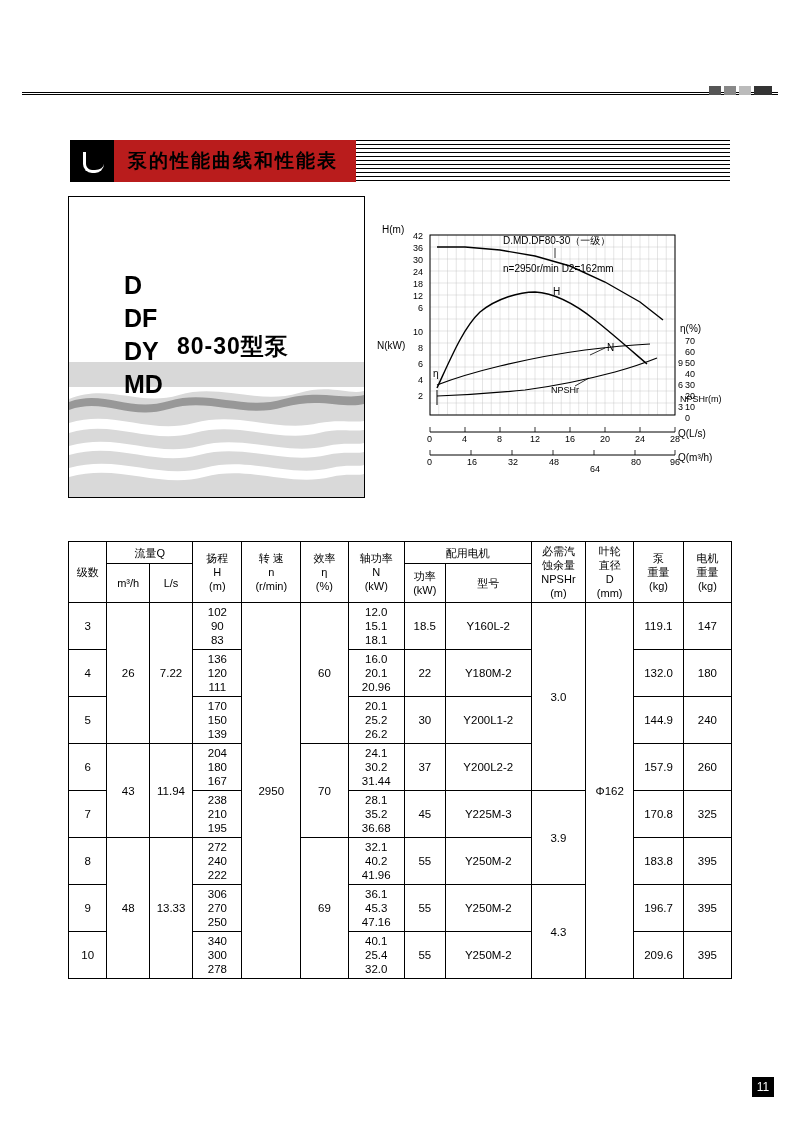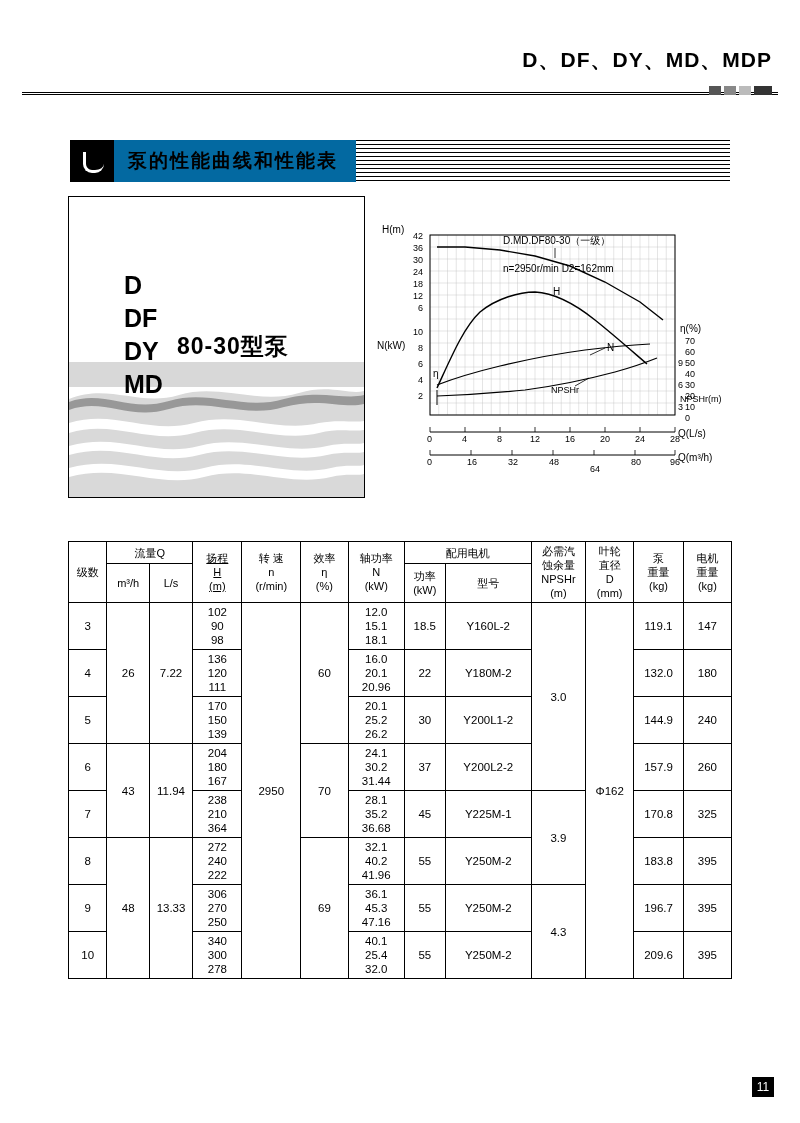--- a/index.html
+++ b/index.html
@@ -92,21 +92,21 @@
     width: 18px; height: 18px;
     border: 3px solid #fff;
     border-radius: 0 9px 9px 9px;
     border-right: none;
     border-top: none;
   }
   .section-bar .title-plate {
     position: absolute;
     left: 44px; top: 0;
     height: 42px;
-    background: #0369a1;
+    background: #b91c1c;
     display: flex;
     align-items: center;
     padding: 0 18px 0 14px;
     font-size: 19px;
     font-weight: bold;
     letter-spacing: 2px;
     white-space: nowrap;
   }
 
   
@@ -204,21 +204,20 @@
     font-size: 12px;
     display: flex;
     align-items: center;
     justify-content: center;
   }
 </style>
 </head>
 <body>
 
 <div class="page-header">
-  <div class="header-title">D、DF、DY、MD、MDP</div>
   <div class="header-rule"></div>
   <div class="header-blocks">
     <i class="b1"></i>
       <i class="b2"></i>
       <i class="b3"></i>
       <i class="b4"></i>
   </div>
 </div>
 
 <div class="section-bar">
@@ -401,21 +400,21 @@
   <div class="lbl" style="left:58px; top:168px; font-size:10px;">η</div>
   <div class="lbl" style="left:232px; top:142px; font-size:10px;">N</div>
   <div class="lbl" style="left:176px; top:185px; font-size:9px;">NPSHr</div>
 </div>
 
 <table class="data-table">
   <thead>
     <tr>
       <th rowspan="2" style="width:42px;">级数</th>
       <th colspan="2" style="width:88px;">流量Q</th>
-      <th rowspan="2" style="width:54px;text-decoration:underline;">
+      <th rowspan="2" style="width:54px;">
         <div>扬程</div>
         <div>H</div>
         <div>(m)</div>
       </th>
       <th rowspan="2" style="width:62px;">
         <div>转 速</div>
         <div>n</div>
         <div>(r/min)</div>
       </th>
       <th rowspan="2" style="width:52px;">
@@ -464,21 +463,21 @@
   </thead>
   <tbody>
 
     <tr>
       <td>3</td>
       <td rowspan="3">26</td>
       <td rowspan="3">7.22</td>
       <td class="stack">
         <div>102</div>
         <div>90</div>
-        <div>98</div>
+        <div>83</div>
       </td>
       <td rowspan="8">2950</td>
       <td rowspan="3">60</td>
       <td class="stack">
         <div>12.0</div>
         <div>15.1</div>
         <div>18.1</div>
       </td>
       <td>18.5</td>
       <td>Y160L-2</td>
@@ -543,29 +542,29 @@
       <td>Y200L2-2</td>
       <td>157.9</td>
       <td>260</td>
     </tr>
 
     <tr>
       <td>7</td>
       <td class="stack">
         <div>238</div>
         <div>210</div>
-        <div>364</div>
+        <div>195</div>
       </td>
       <td class="stack">
         <div>28.1</div>
         <div>35.2</div>
         <div>36.68</div>
       </td>
       <td>45</td>
-      <td>Y225M-1</td>
+      <td>Y225M-3</td>
       <td rowspan="2">3.9</td>
       <td>170.8</td>
       <td>325</td>
     </tr>
 
     <tr>
       <td>8</td>
       <td rowspan="3">48</td>
       <td rowspan="3">13.33</td>
       <td class="stack">

